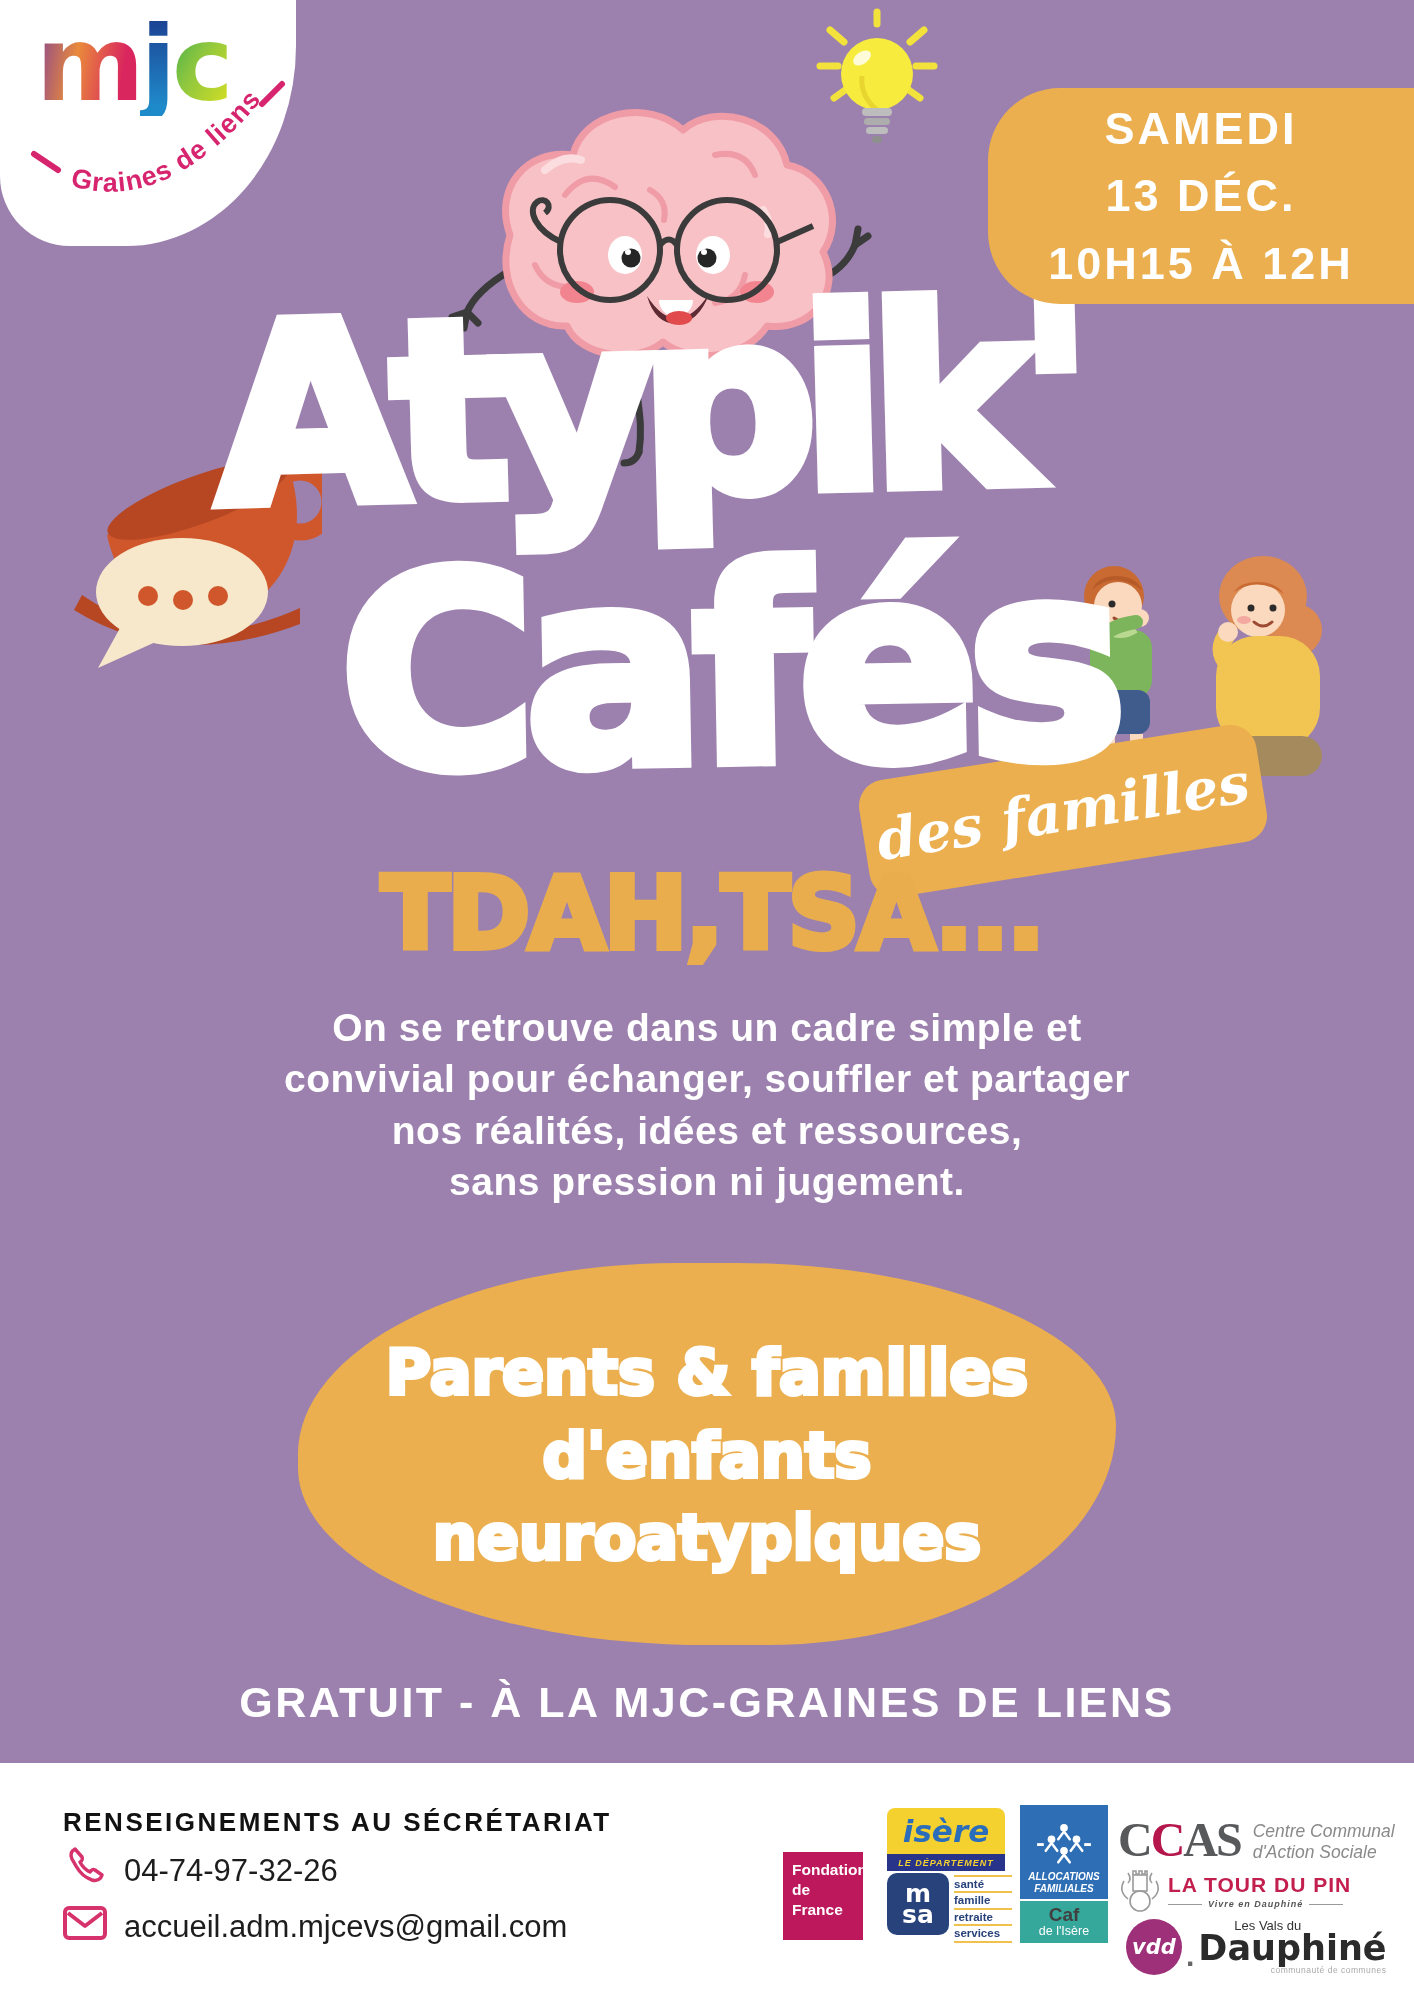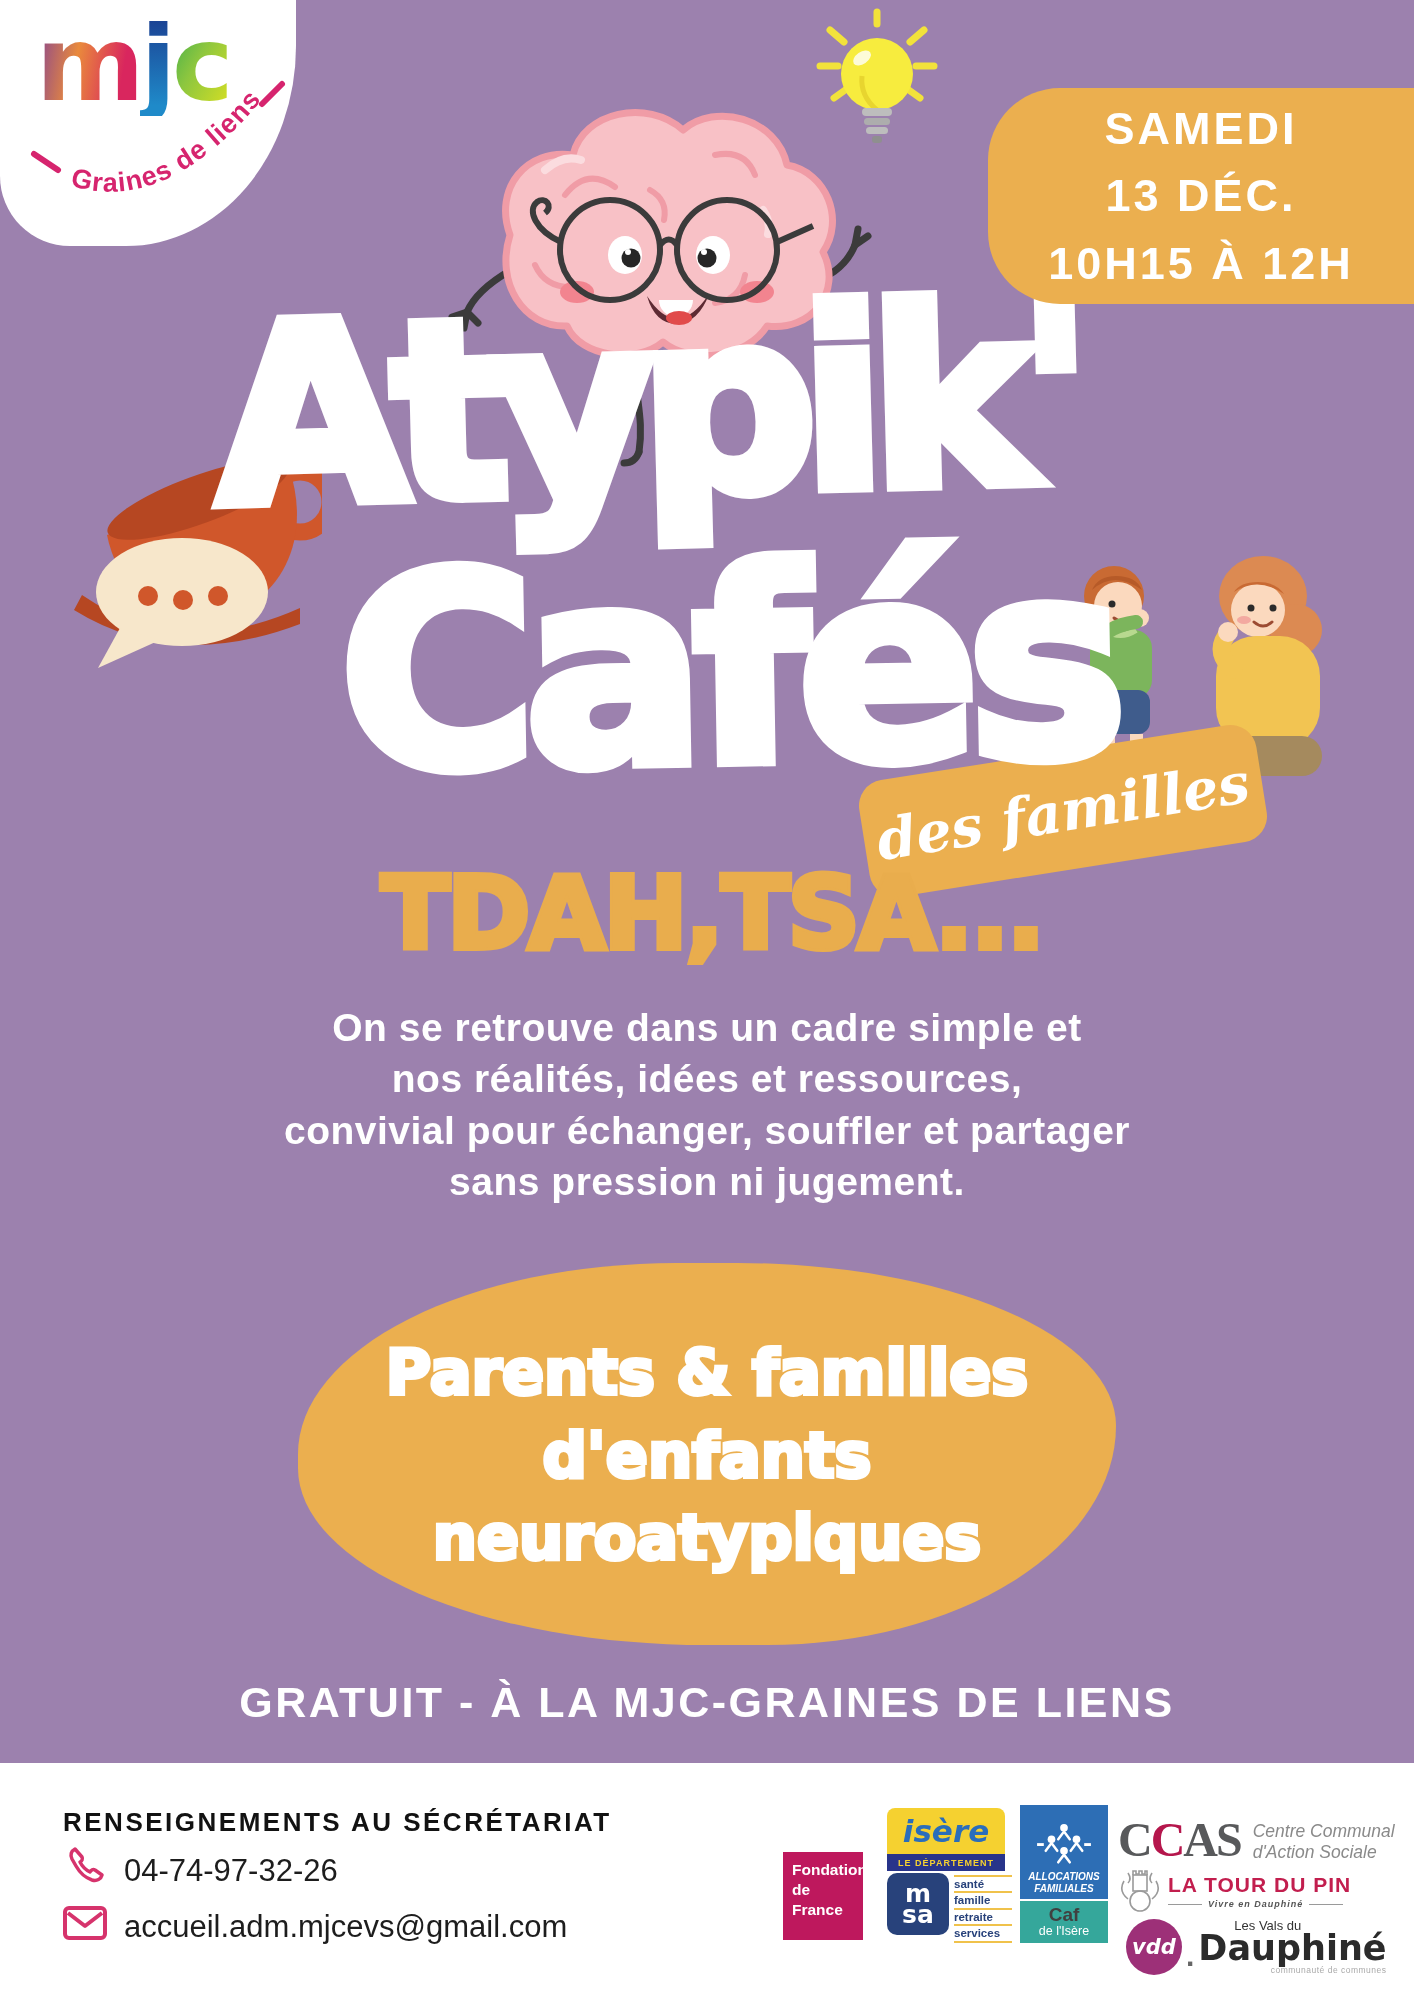--- a/index.html
+++ b/index.html
@@ -77,21 +77,21 @@
   
   .p-fdf{position:absolute;left:783px;top:89px;width:80px;height:88px;background:#be185d;
          color:#fff;font-size:15.5px;font-weight:bold;line-height:1.3;padding:8px 0 0 9px;
          box-sizing:border-box;}
   .p-isere{position:absolute;left:887px;top:45px;width:118px;}
   .p-isere .is-top{background:#F5D130;border-radius:8px 8px 0 0;height:46px;display:flex;
                    align-items:center;justify-content:center;font-family:"DejaVu Sans",sans-serif;
                    font-weight:bold;font-style:italic;font-size:31px;color:#2A6EBB;}
   .p-isere .is-bar{background:#28348A;height:17px;display:flex;align-items:center;
                    justify-content:center;font-size:9px;font-weight:bold;color:#F5D130;
-                   letter-spacing:1px;}
+                   letter-spacing:1px;font-style:italic;}
   .p-msa{position:absolute;left:887px;top:110px;display:flex;}
   .msa-sq{width:62px;height:62px;background:#28427B;border-radius:10px;color:#fff;
           font-family:"DejaVu Sans",sans-serif;font-weight:bold;font-size:25px;line-height:.85;
           display:flex;flex-direction:column;align-items:center;justify-content:center;}
   .msa-col{margin-left:5px;width:58px;padding-top:2px;}
   .msa-col div{font-size:11.5px;font-weight:bold;color:#28427B;border-bottom:2px solid #F0C24B;
                line-height:1.25;}
   .msa-col div:first-child{border-top:2px solid #F0C24B;}
   .p-caf{position:absolute;left:1020px;top:42px;width:88px;}
   .caf-top{background:#2D6EB5;height:94px;display:flex;flex-direction:column;align-items:center;
@@ -265,22 +265,22 @@
   </svg>
 
   <div class="ribbon">
     <div>des familles</div>
   </div>
 
   <div class="bubble tdah">TDAH,TSA...</div>
 
   <div class="intro">
     <div>On se retrouve dans un cadre simple et</div>
+    <div>convivial pour échanger, souffler et partager</div>
     <div>nos réalités, idées et ressources,</div>
-    <div>convivial pour échanger, souffler et partager</div>
     <div>sans pression ni jugement.</div>
   </div>
 
   <div class="audience">
     <div>Parents &amp; familles</div>
     <div>d'enfants</div>
     <div>neuroatypiques</div>
   </div>
 
   <div class="venue">GRATUIT - À LA MJC-GRAINES DE LIENS</div>

